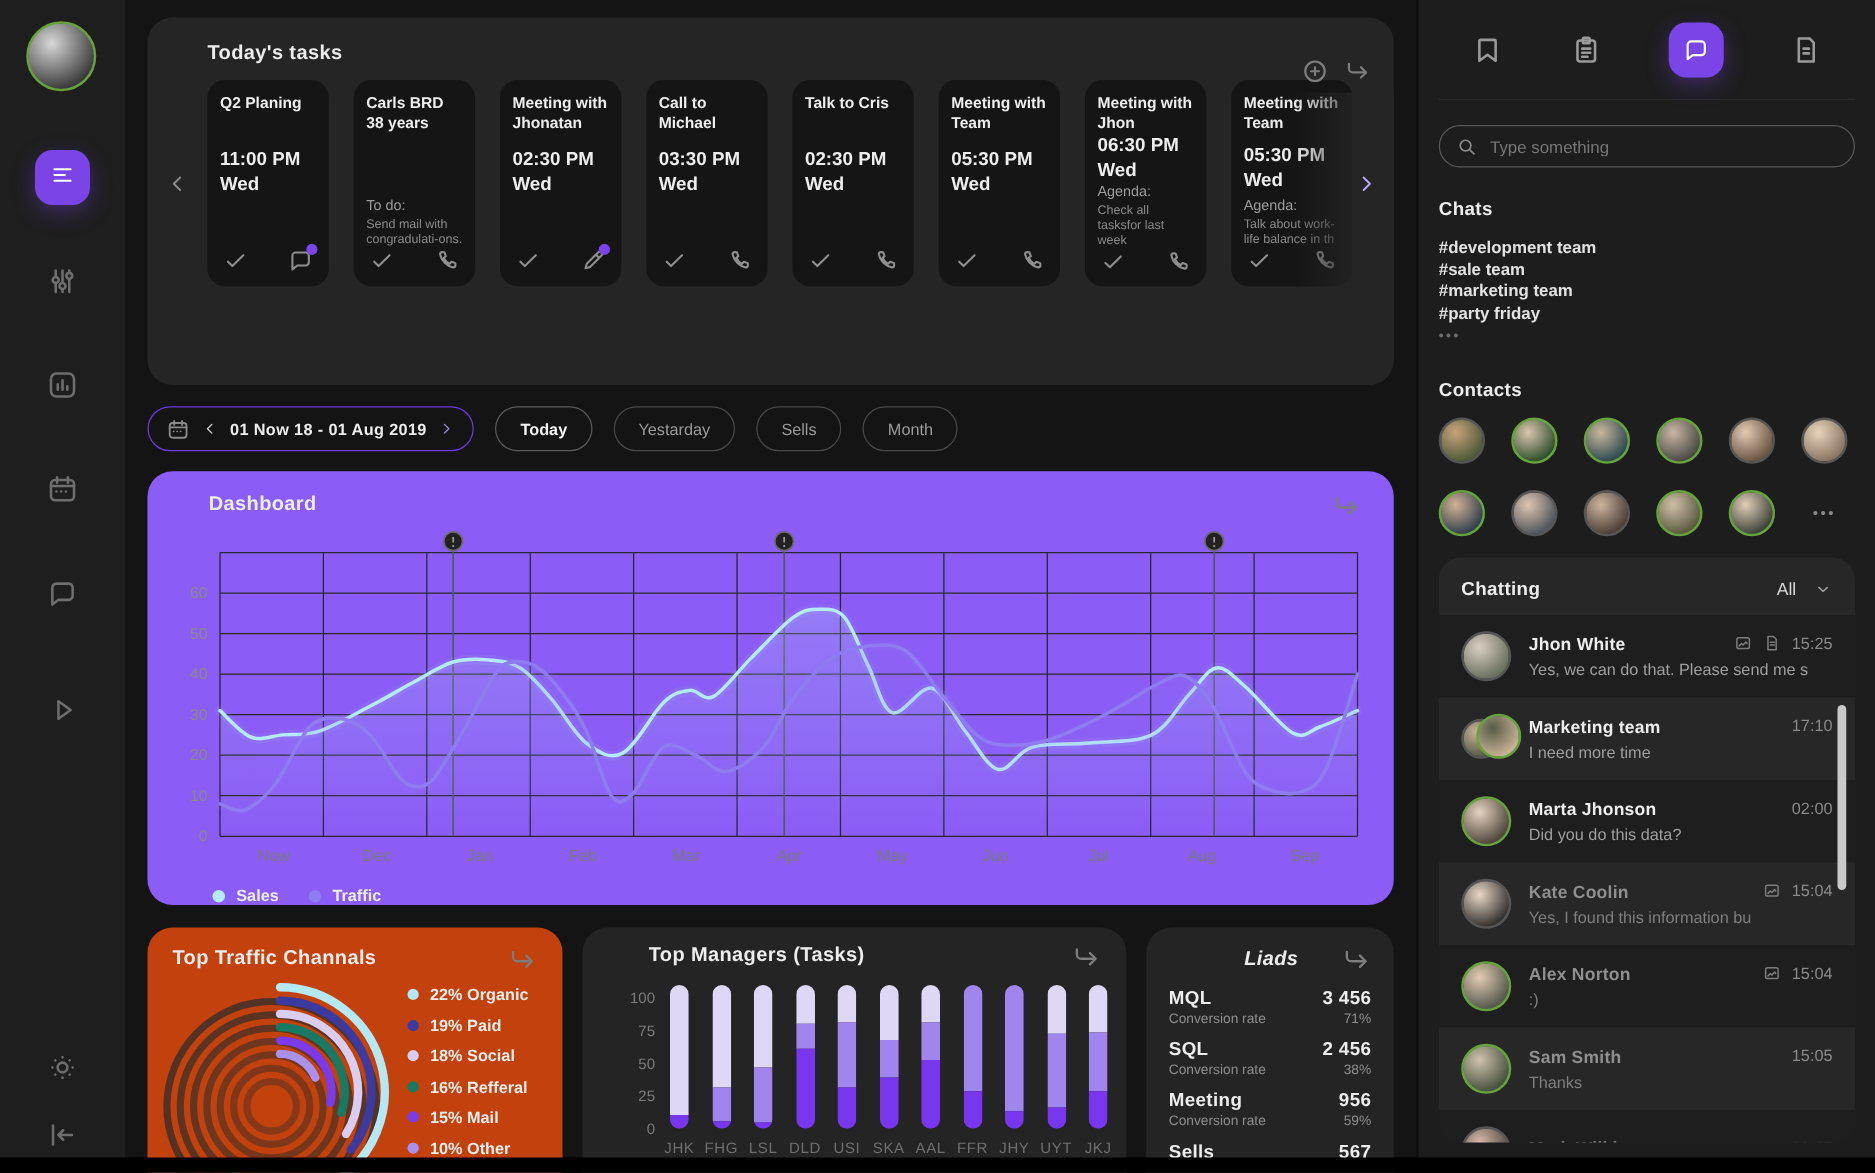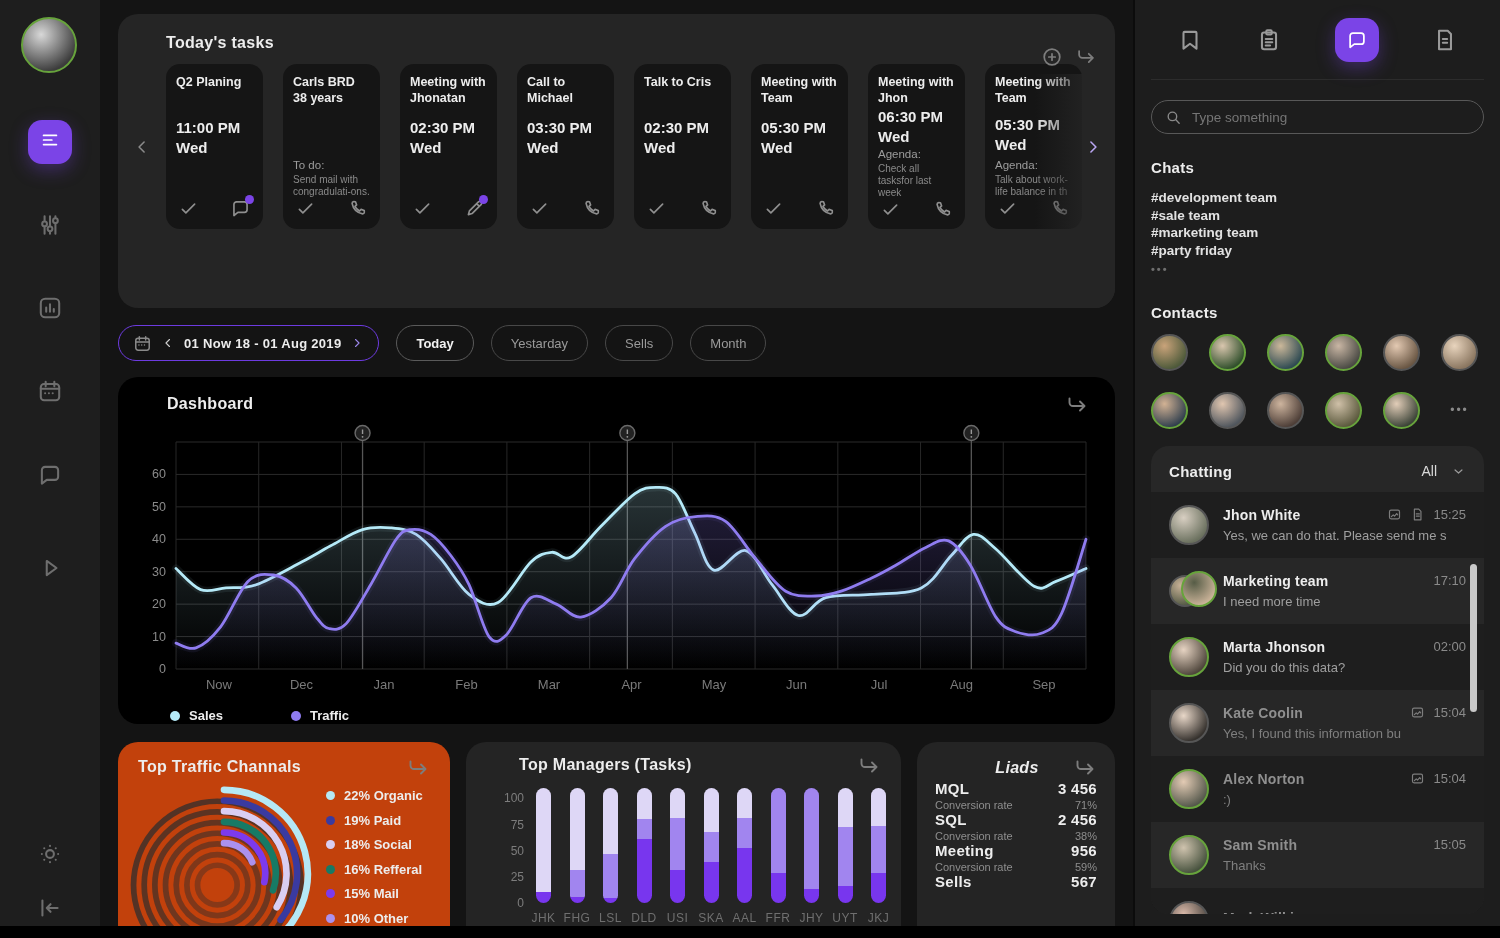--- a/index.html
+++ b/index.html
@@ -55,26 +55,26 @@
   .date-pill .cal { width:19px; height:19px; color:#8a8a8a; }
   .date-pill .chev { width:14px; height:14px; color:#cfcfcf; }
   .date-pill .chev.r { color:#9a86e8; }
   .date-pill svg { width:100%; height:100%; display:block; }
   .date-range { font-size:13px; font-weight:bold; letter-spacing:.3px; }
   .range-btn { height:36px; border:1.5px solid #484848; border-radius:18px; padding:0 19px; background:none;
      color:#9a9a9a; font-size:13px; font-family:inherit; cursor:pointer; }
   .range-btn.active { color:#f2f2f2; font-weight:bold; border-color:#5a5a5a; }
 
   
-  .dash-panel { margin-top:16px; height:347px; padding:18px 0 0 0; background:#000000; }
+  .dash-panel { margin-top:16px; height:347px; padding:18px 0 0 0; background:#8b5cf6; }
   .dash-panel .panel-title { margin-left:49px; }
   .panel-export { position:absolute; top:16px; right:26px; width:24px; height:24px; color:#7d7d7d; cursor:pointer; }
   .panel-export svg { width:100%; height:100%; }
   .chart-wrap { margin:4px 8px 0 8px; }
-  .chart-legend { display:flex; gap:68px; margin:2px 0 0 52px;align-items:flex-end; }
+  .chart-legend { display:flex; gap:24px; margin:2px 0 0 52px;align-items:flex-end; }
   .legend-item { display:flex; align-items:center; gap:9px; font-size:13px; font-weight:bold; }
   .legend-dot { width:10px; height:10px; border-radius:50%; }
 
   
   .bottom-row { display:flex; gap:16px; margin-top:18px; }
   .traffic-panel { width:332px; flex:0 0 332px; height:234px; padding:16px 20px; background:#c2410c; }
   .traffic-body { display:flex; margin-top:2px; }
   .donut { margin:-2px 0 0 -14px; }
   .traffic-legend { display:flex; flex-direction:column; gap:9.5px; margin:10px 0 0 2px; }
   .traffic-legend .legend-item { font-size:13px; }
@@ -89,21 +89,21 @@
   .mg-ylab { position:absolute; right:calc(100% - 40px); text-align:right; width:28px; font-size:12px; color:#7d7d7d; }
   .mg-xlab { position:absolute; top:123px; left:-13px; width:41px; text-align:center; font-size:12px; color:#6f6f6f; letter-spacing:.5px; }
   .mg-legend { display:flex; gap:26px; justify-content:center; margin-top:34px; }
   .mg-legend .legend-item { font-size:12.5px; gap:7px; }
 
   .leads-panel { flex:1 1 auto; height:234px; padding:14px 18px 0 18px; background:#242424; }
   .leads-head { display:flex; align-items:center;font-style:italic; }
   .leads-head .panel-title { flex:1; text-align:center; padding-left:26px; }
   .leads-head .lead-export { width:24px; height:24px; color:#7d7d7d; cursor:pointer; }
   .leads-head svg { width:100%; height:100%; }
-  .lead-row { }
+  .lead-row { margin-top:10px; }
   .lead-main { display:flex; justify-content:space-between; font-size:15px; font-weight:bold; letter-spacing:.3px; }
   .lead-sub { display:flex; justify-content:space-between; font-size:11px; color:#8e8e8e; margin-top:2px; }
   .lead-sub .lsv { font-size:11px; }
 
   
   .rightbar { width:367px; flex:0 0 367px; background:#1d1d1d; border-left:2px solid #0c0c0c; padding:0 16px; position:relative; }
   .tabs { height:80px; display:flex; align-items:center; justify-content:space-around; border-bottom:1px solid #2c2c2c; }
   .tab { width:26px; height:26px; color:#9a9a9a; cursor:pointer; }
   .tab svg { width:100%; height:100%; }
   .tab.active { width:44px; height:44px; background:#7b44e7; border-radius:14px; color:#fff;

